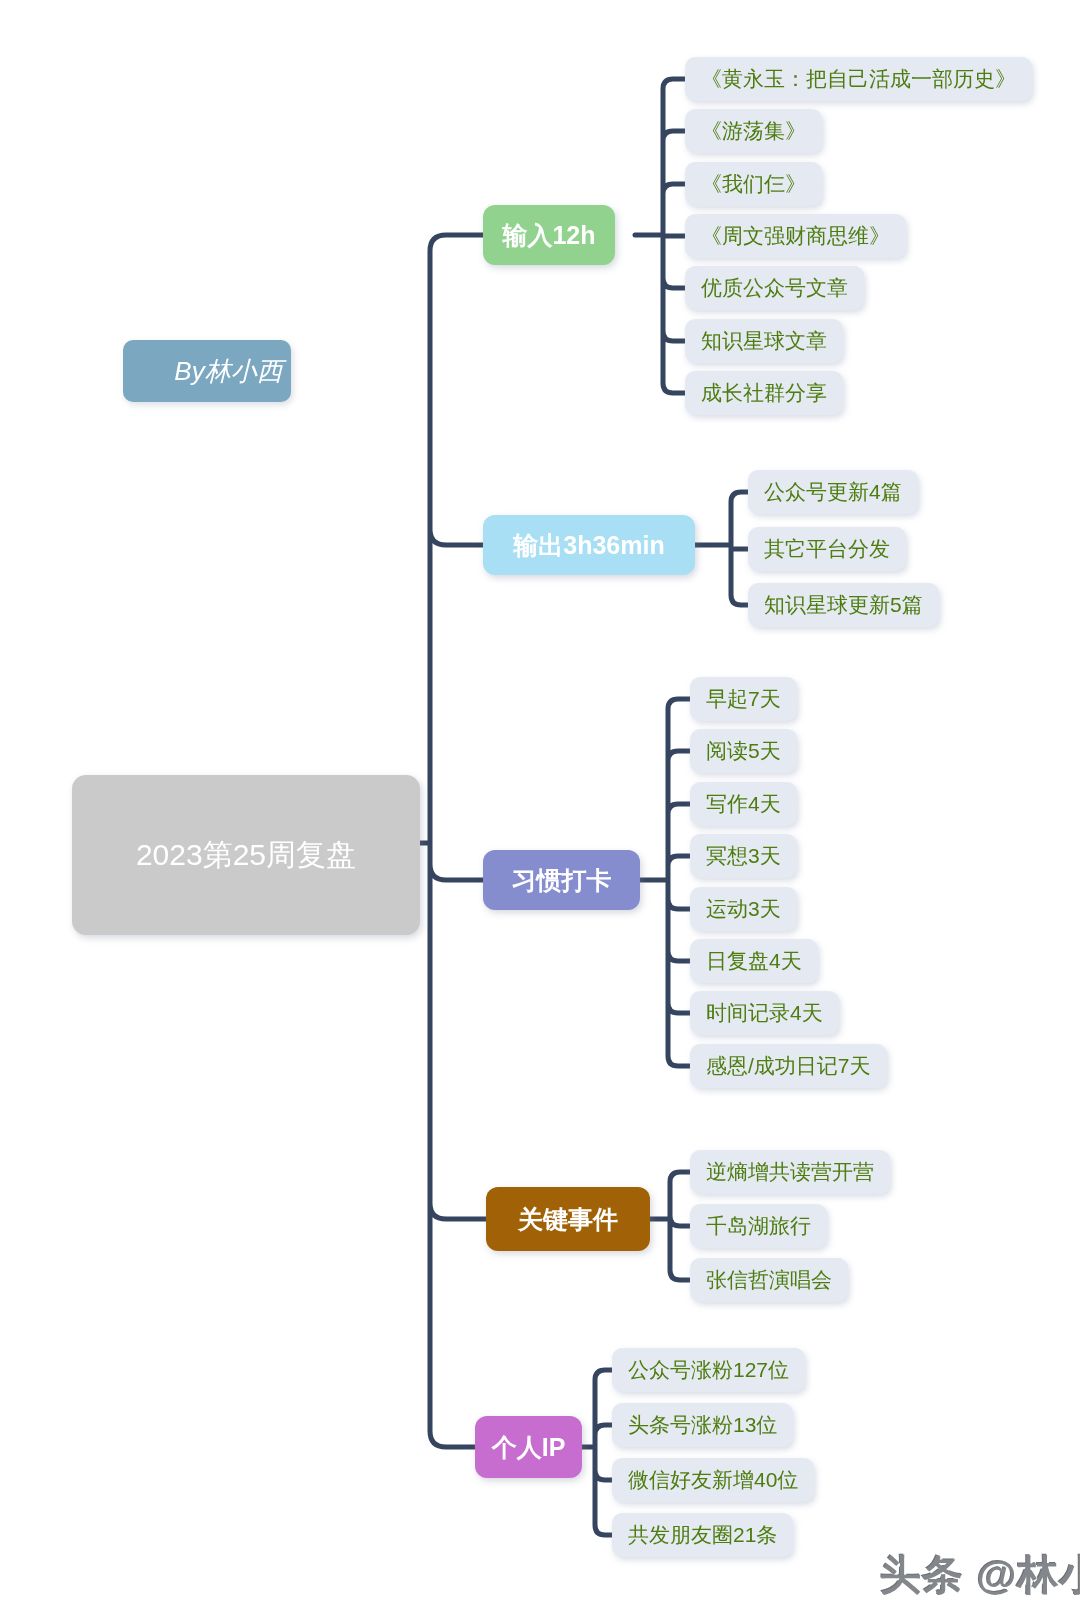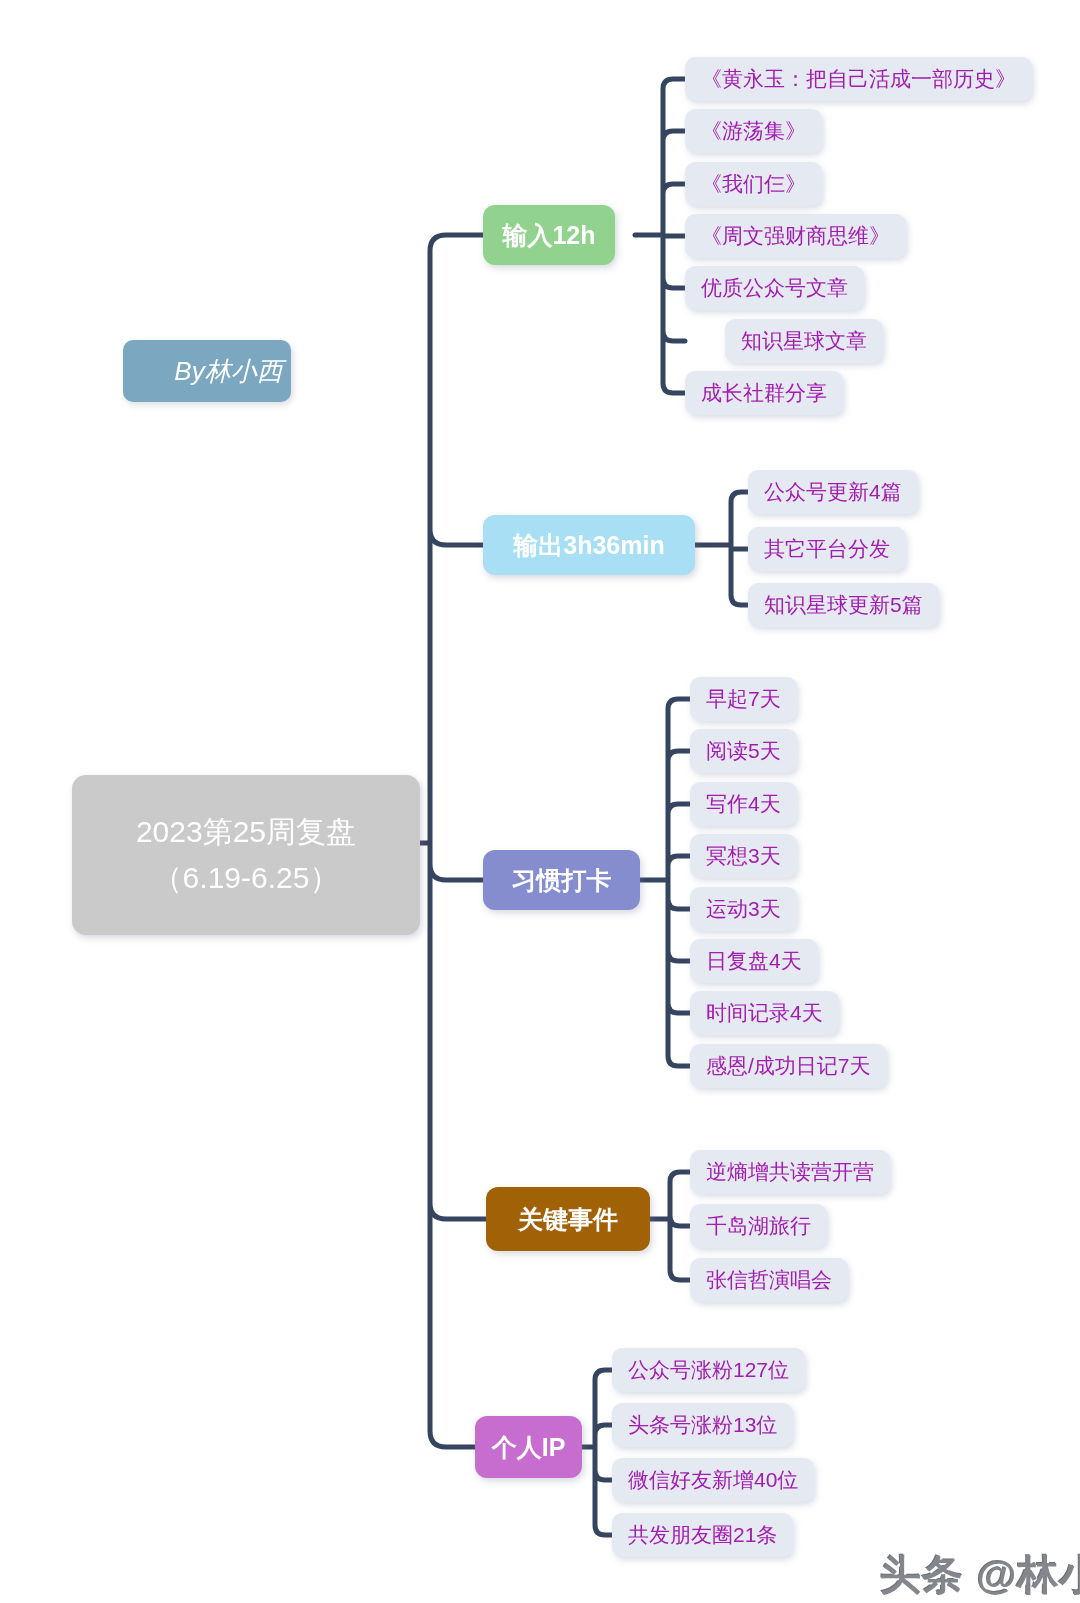--- a/index.html
+++ b/index.html
@@ -6,51 +6,50 @@
   #canvas{
     position:relative;width:1080px;height:1603px;background:#ffffff;overflow:hidden;
     font-family:"Liberation Sans","DejaVu Sans",sans-serif;
   }
   #connectors{position:absolute;left:0;top:0;width:1080px;height:1603px;}
   .node{position:absolute;display:flex;flex-direction:column;align-items:center;justify-content:center;
     border-radius:14px;box-shadow:2px 3px 7px rgba(120,130,150,0.30);}
   .root{background:#cacaca;color:#ffffff;font-size:30px;line-height:46px;text-align:center;}
   .branch{color:#ffffff;font-size:25px;font-weight:600;white-space:nowrap;border-radius:12px;}
   .leaf{position:absolute;height:44px;line-height:44px;padding:0 16px;border-radius:10px;
-    background:#e5e9f2;color:#a21caf;font-size:21px;white-space:nowrap;
+    background:#e5e9f2;color:#4d7c0f;font-size:21px;white-space:nowrap;
     box-shadow:2px 3px 6px rgba(150,160,185,0.35);}
   .badge{position:absolute;display:flex;align-items:center;justify-content:center;
     background:#7ba8c0;color:#ffffff;font-size:26px;font-style:italic;border-radius:10px;
     box-shadow:2px 3px 6px rgba(120,130,150,0.25);padding-left:43px;}
   .watermark{position:absolute;font-size:41px;font-weight:bold;color:#83878b;
     text-shadow:2px 2px 0 #ffffff,-1px -1px 0 #6e7276;white-space:nowrap;letter-spacing:1px;}
 </style>
 </head>
 <body>
 
 <div id="canvas">
   <svg id="connectors" width="1080" height="1603" viewBox="0 0 1080 1603">
       <path d="M 483 235 L 446 235 Q 430 235 430 251 L 430 1431 Q 430 1447 446 1447 L 475 1447 M 406 843 L 430 843 M 430 529 Q 430 545 446 545 L 483 545 M 430 864 Q 430 880 446 880 L 483 880 M 430 1203 Q 430 1219 446 1219 L 486 1219 M 635 235 L 663 235 M 685 79 L 673 79 Q 663 79 663 89 L 663 383 Q 663 393 673 393 L 685 393 M 663 141 Q 663 131 673 131 L 685 131 M 663 194 Q 663 184 673 184 L 685 184 M 663 236 L 685 236 M 663 278 Q 663 288 673 288 L 685 288 M 663 331 Q 663 341 673 341 L 685 341 M 695 545 L 731 545 M 748 492 L 741 492 Q 731 492 731 502 L 731 595 Q 731 605 741 605 L 748 605 M 731 549 L 748 549 M 640 880 L 668 880 M 690 699 L 678 699 Q 668 699 668 709 L 668 1056 Q 668 1066 678 1066 L 690 1066 M 668 761 Q 668 751 678 751 L 690 751 M 668 814 Q 668 804 678 804 L 690 804 M 668 866 Q 668 856 678 856 L 690 856 M 668 899 Q 668 909 678 909 L 690 909 M 668 951 Q 668 961 678 961 L 690 961 M 668 1003 Q 668 1013 678 1013 L 690 1013 M 650 1219 L 670 1219 M 690 1172 L 680 1172 Q 670 1172 670 1182 L 670 1270 Q 670 1280 680 1280 L 690 1280 M 670 1216 Q 670 1226 680 1226 L 690 1226 M 582 1447 L 595 1447 M 612 1370 L 605 1370 Q 595 1370 595 1380 L 595 1525 Q 595 1535 605 1535 L 612 1535 M 595 1435 Q 595 1425 605 1425 L 612 1425 M 595 1470 Q 595 1480 605 1480 L 612 1480" fill="none" stroke="#36455f" stroke-width="5" stroke-linecap="round"></path>
     </svg>
 
   <div class="node root" id="rootNode" style="left: 72px; top: 775px; width: 348px; height: 160px; text-align: center;">
     <div>2023第25周复盘</div>
-    <div>（6.19-6.25）</div>
   </div>
 
   <div class="badge" id="authorBadge" style="left: 123px; top: 340px; width: 125px; height: 62px;">By林小西</div>
 
   <div id="branchLayer">
       <div class="node branch" style="left: 483px; top: 205px; width: 132px; height: 60px; background: rgb(144, 210, 142);">输入12h</div>
       <div class="leaf" style="left: 685px; top: 57px;">《黄永玉：把自己活成一部历史》</div>
       <div class="leaf" style="left: 685px; top: 109px;">《游荡集》</div>
       <div class="leaf" style="left: 685px; top: 162px;">《我们仨》</div>
       <div class="leaf" style="left: 685px; top: 214px;">《周文强财商思维》</div>
       <div class="leaf" style="left: 685px; top: 266px;">优质公众号文章</div>
-      <div class="leaf" style="left: 725px; top: 319px;">知识星球文章</div>
+      <div class="leaf" style="left: 685px; top: 319px;">知识星球文章</div>
       <div class="leaf" style="left: 685px; top: 371px;">成长社群分享</div>
       <div class="node branch" style="left: 483px; top: 515px; width: 212px; height: 60px; background: rgb(168, 223, 244);">输出3h36min</div>
       <div class="leaf" style="left: 748px; top: 470px;">公众号更新4篇</div>
       <div class="leaf" style="left: 748px; top: 527px;">其它平台分发</div>
       <div class="leaf" style="left: 748px; top: 583px;">知识星球更新5篇</div>
       <div class="node branch" style="left: 483px; top: 850px; width: 157px; height: 60px; background: rgb(133, 141, 206);">习惯打卡</div>
       <div class="leaf" style="left: 690px; top: 677px;">早起7天</div>
       <div class="leaf" style="left: 690px; top: 729px;">阅读5天</div>
       <div class="leaf" style="left: 690px; top: 782px;">写作4天</div>
       <div class="leaf" style="left: 690px; top: 834px;">冥想3天</div>

